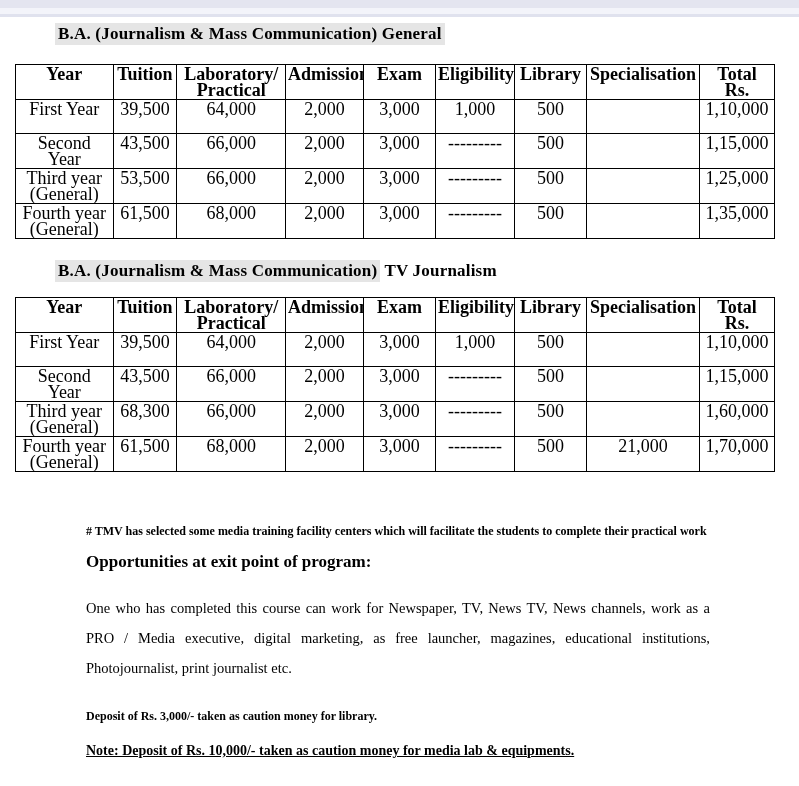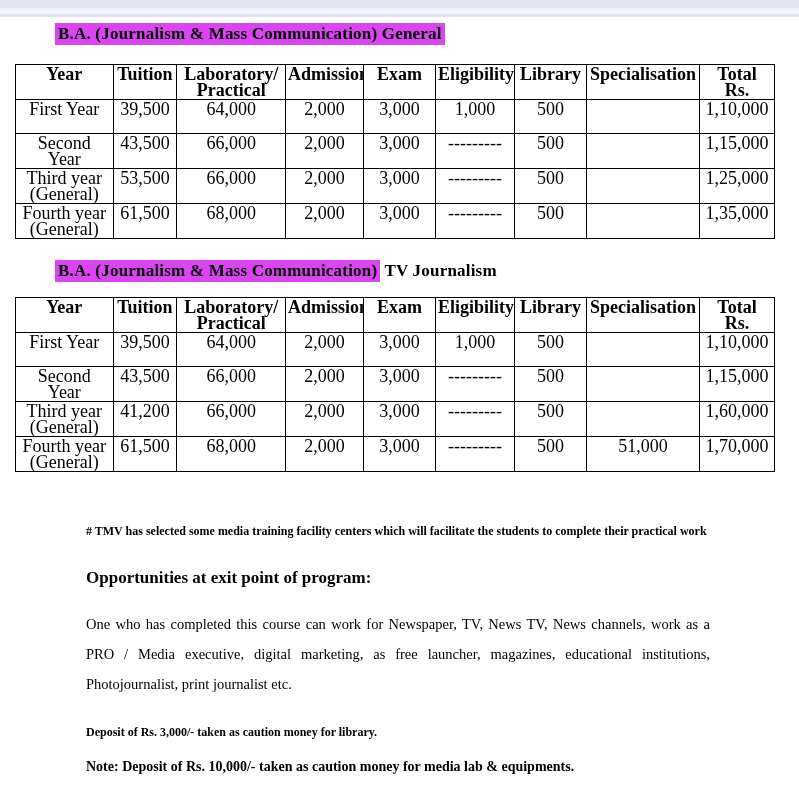--- a/index.html
+++ b/index.html
@@ -15,21 +15,21 @@
   .top-gap    { width: 799px; height: 6px; background: #f3f4fa; }
   .top-line   { width: 799px; height: 3px; background: #e0e2ee; }
 
   .doc-title {
     margin: 6px 0 0 55px;
     font-size: 17px;
     font-weight: bold;
     line-height: 21px;
     letter-spacing: 0.2px;
   }
-  .doc-title .hl { background: #d946ef; padding: 1px 3px 2px 3px; }
+  .doc-title .hl { background: #e5e5e5; padding: 1px 3px 2px 3px; }
 
   table.fee-table {
     margin: 20px 0 0 15px;
     border-collapse: collapse;
     table-layout: fixed;
     width: 760px;
     font-size: 18px;
   }
   table.fee-table th, table.fee-table td {
     border: 1px solid #000;
@@ -57,21 +57,21 @@
 
   .body-block { margin-left: 86px; width: 624px; }
   .facility-note {
     margin-top: 48px;
     font-weight: bold;
     font-size: 12px;
     line-height: 22px;
     text-align: justify;
   }
   .opportunities-heading {
-    margin-top: 25px;
+    margin-top: 9px;
     font-weight: bold;
     font-size: 17px;
     line-height: 21px;
   }
   .opportunities-text {
     margin-top: 21px;
     font-size: 14.5px;
     line-height: 30px;
     text-align: justify;
   }
@@ -79,20 +79,21 @@
     margin-top: 22px;
     font-weight: bold;
     font-size: 12px;
     line-height: 22px;
   }
   .note-line {
     margin-top: 13px;
     font-weight: bold;
     font-size: 14px;
     line-height: 22px;
+    text-decoration: underline;
   }
 </style>
 </head>
 <body>
 
 <div class="top-bar"></div>
 <div class="top-gap"></div>
 <div class="top-line"></div>
 
 <div class="doc-title" id="title-1"><span class="hl">B.A. (Journalism &amp; Mass Communication) General</span><span></span></div>
@@ -202,39 +203,39 @@
         <td>2,000</td>
         <td>3,000</td>
         <td>---------</td>
         <td>500</td>
         <td></td>
         <td>1,15,000</td>
       </tr>
       <tr>
         <td>Third year
 (General)</td>
-        <td>41,200</td>
+        <td>68,300</td>
         <td>66,000</td>
         <td>2,000</td>
         <td>3,000</td>
         <td>---------</td>
         <td>500</td>
         <td></td>
         <td>1,60,000</td>
       </tr>
       <tr>
         <td>Fourth year
 (General)</td>
         <td>61,500</td>
         <td>68,000</td>
         <td>2,000</td>
         <td>3,000</td>
         <td>---------</td>
         <td>500</td>
-        <td>51,000</td>
+        <td>21,000</td>
         <td>1,70,000</td>
       </tr>
     </tbody>
   </table>
 
 <div class="body-block facility-note"># TMV has selected some media training facility centers which will facilitate the students to complete their practical work</div>
 
 <div class="body-block opportunities-heading">Opportunities at exit point of program:</div>
 
 <div class="body-block opportunities-text">One who has completed this course can work for Newspaper, TV, News TV, News channels, work as a PRO / Media executive, digital marketing, as free launcher, magazines, educational institutions, Photojournalist, print journalist etc.</div>

